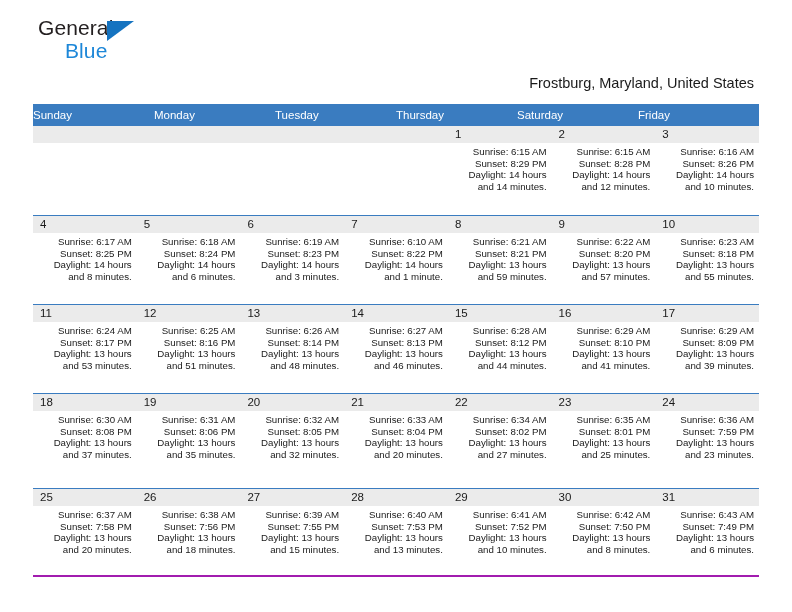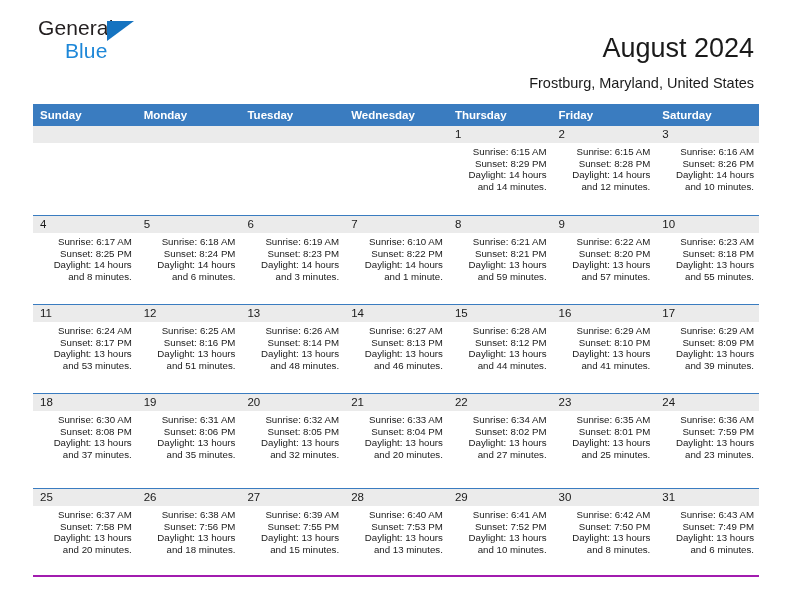--- a/index.html
+++ b/index.html
@@ -92,25 +92,23 @@
   .weekday-row {
     display: flex;
     background: #3a7cc0;
     height: 22px;
   }
   .weekday {
     flex: 1 1 0;
     color: #ffffff;
     font-size: 11.5px;
     line-height: 22px;
-    padding-left: 7px;
     box-sizing: border-box;
     white-space: nowrap;
     overflow: hidden;
-    font-weight: bold;
   }
   .week-row {
     display: flex;
     height: 89px;
     border-top: 1px solid #3a7cc0;
     box-sizing: border-box;
   }
   .week-row.first {
     border-top: none;
   }
@@ -152,33 +150,31 @@
 <body>
 
 <div class="page">
 
   <div class="header">
     <div class="logo">
       <span class="logo-general">General</span>
       <span class="logo-tri"></span>
       <span class="logo-blue">Blue</span>
     </div>
-    <div class="title">August 2024</div>
     <div class="subtitle">Frostburg, Maryland, United States</div>
   </div>
 
   <div class="calendar">
     <div class="weekday-row">
       <div class="weekday">Sunday</div>
       <div class="weekday">Monday</div>
       <div class="weekday">Tuesday</div>
-      <div class="weekday">Wednesday</div>
       <div class="weekday">Thursday</div>
+      <div class="weekday">Saturday</div>
       <div class="weekday">Friday</div>
-      <div class="weekday">Saturday</div>
     </div>
 
     <div class="week-row first">
       <div class="day-cell empty">
         <span class="day-num"></span>
         <div class="day-body">
           <div></div>
           <div></div>
           <div></div>
           <div></div>

